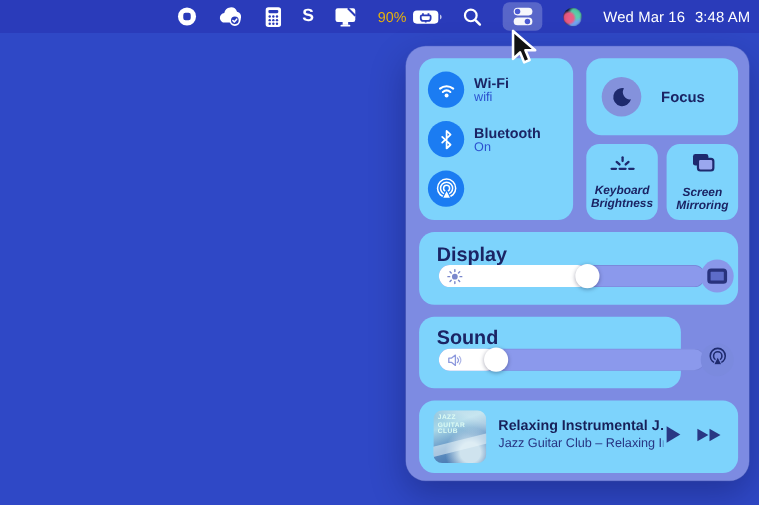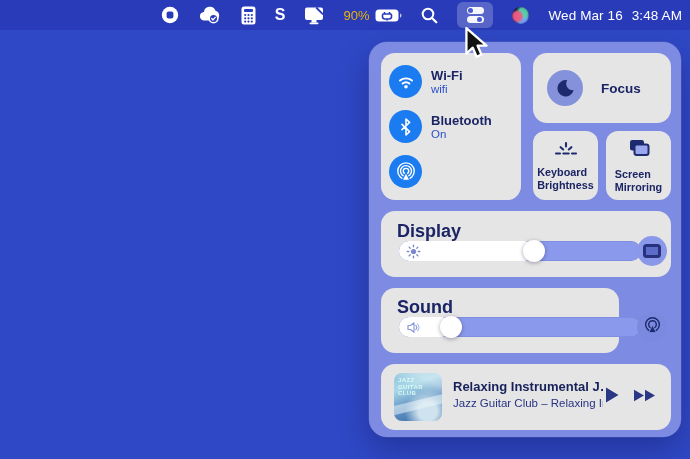--- a/index.html
+++ b/index.html
@@ -44,42 +44,42 @@
     box-shadow:inset 0 0 2px rgba(0,0,20,0.5);
   }
   .datetime { display:flex; gap:9px; font-size:13.5px; font-weight:500; color:#fff; letter-spacing:0.1px; }
 
   
   .panel {
     position:absolute; left:369px; top:42px; width:312px; height:395px;
     background:#7d8be2; border-radius:18px;
     box-shadow:0 12px 32px rgba(0,0,40,0.28), 0 0 0 0.5px rgba(255,255,255,0.18);
   }
-  .card { position:absolute; background:#e5e5e5; border-radius:14px; }
+  .card { position:absolute; background:#7dd3fc; border-radius:14px; }
 
   
   .conn-card { left:12px; top:11px; width:140px; height:147px; padding:12px 8px; display:flex; flex-direction:column; justify-content:space-between; }
   .conn-row { display:flex; align-items:center; gap:9px; }
   .conn-ico {
     width:33px; height:33px; border-radius:50%; background:#1b7cf2; flex:0 0 33px;
     display:flex; align-items:center; justify-content:center;
   }
   .conn-txt .lbl { font-size:13px; font-weight:700; color:#1b2464; line-height:15px; }
   .conn-txt .sub { font-size:11.5px; font-weight:400; color:#2b51cf; line-height:13px; }
 
   
   .focus-card { left:164px; top:11px; width:138px; height:70px; display:flex; align-items:center; gap:18px; padding-left:14px; }
   .focus-circle { width:36px; height:36px; border-radius:50%; background:#8492dc; display:flex; align-items:center; justify-content:center; }
   .focus-lbl { font-size:13.5px; font-weight:700; color:#1b2464; }
 
   
   .tile { display:flex; flex-direction:column; align-items:center; justify-content:center; gap:5px; border-radius:12px; }
   .kb-card { left:164px; top:89px; width:65px; height:69px; }
   .sm-card { left:237px; top:89px; width:65px; height:69px; }
-  .tile-lbl { font-size:10.8px; font-weight:600; color:#1b2464; line-height:12.5px; text-align:left; }
+  .tile-lbl { font-size:10.8px; font-weight:600; color:#1b2464; line-height:12.5px; text-align:center;font-style:italic; }
 
   
   .display-card { left:12px; top:169px; width:290px; height:66px; }
   .sound-card   { left:12px; top:246px; width:238px; height:65px; }
   .card-title { position:absolute; left:16px; font-size:18px; font-weight:700; color:#1b2464; }
   .slider {
     position:absolute; left:18px; width:242px; height:20px; border-radius:10px;
     background:#8b99ec; box-shadow:inset 0 0 0 0.5px rgba(60,70,150,0.25);
   }
   .slider .fill { position:relative; height:20px; border-radius:10px; background:#ffffff; }

